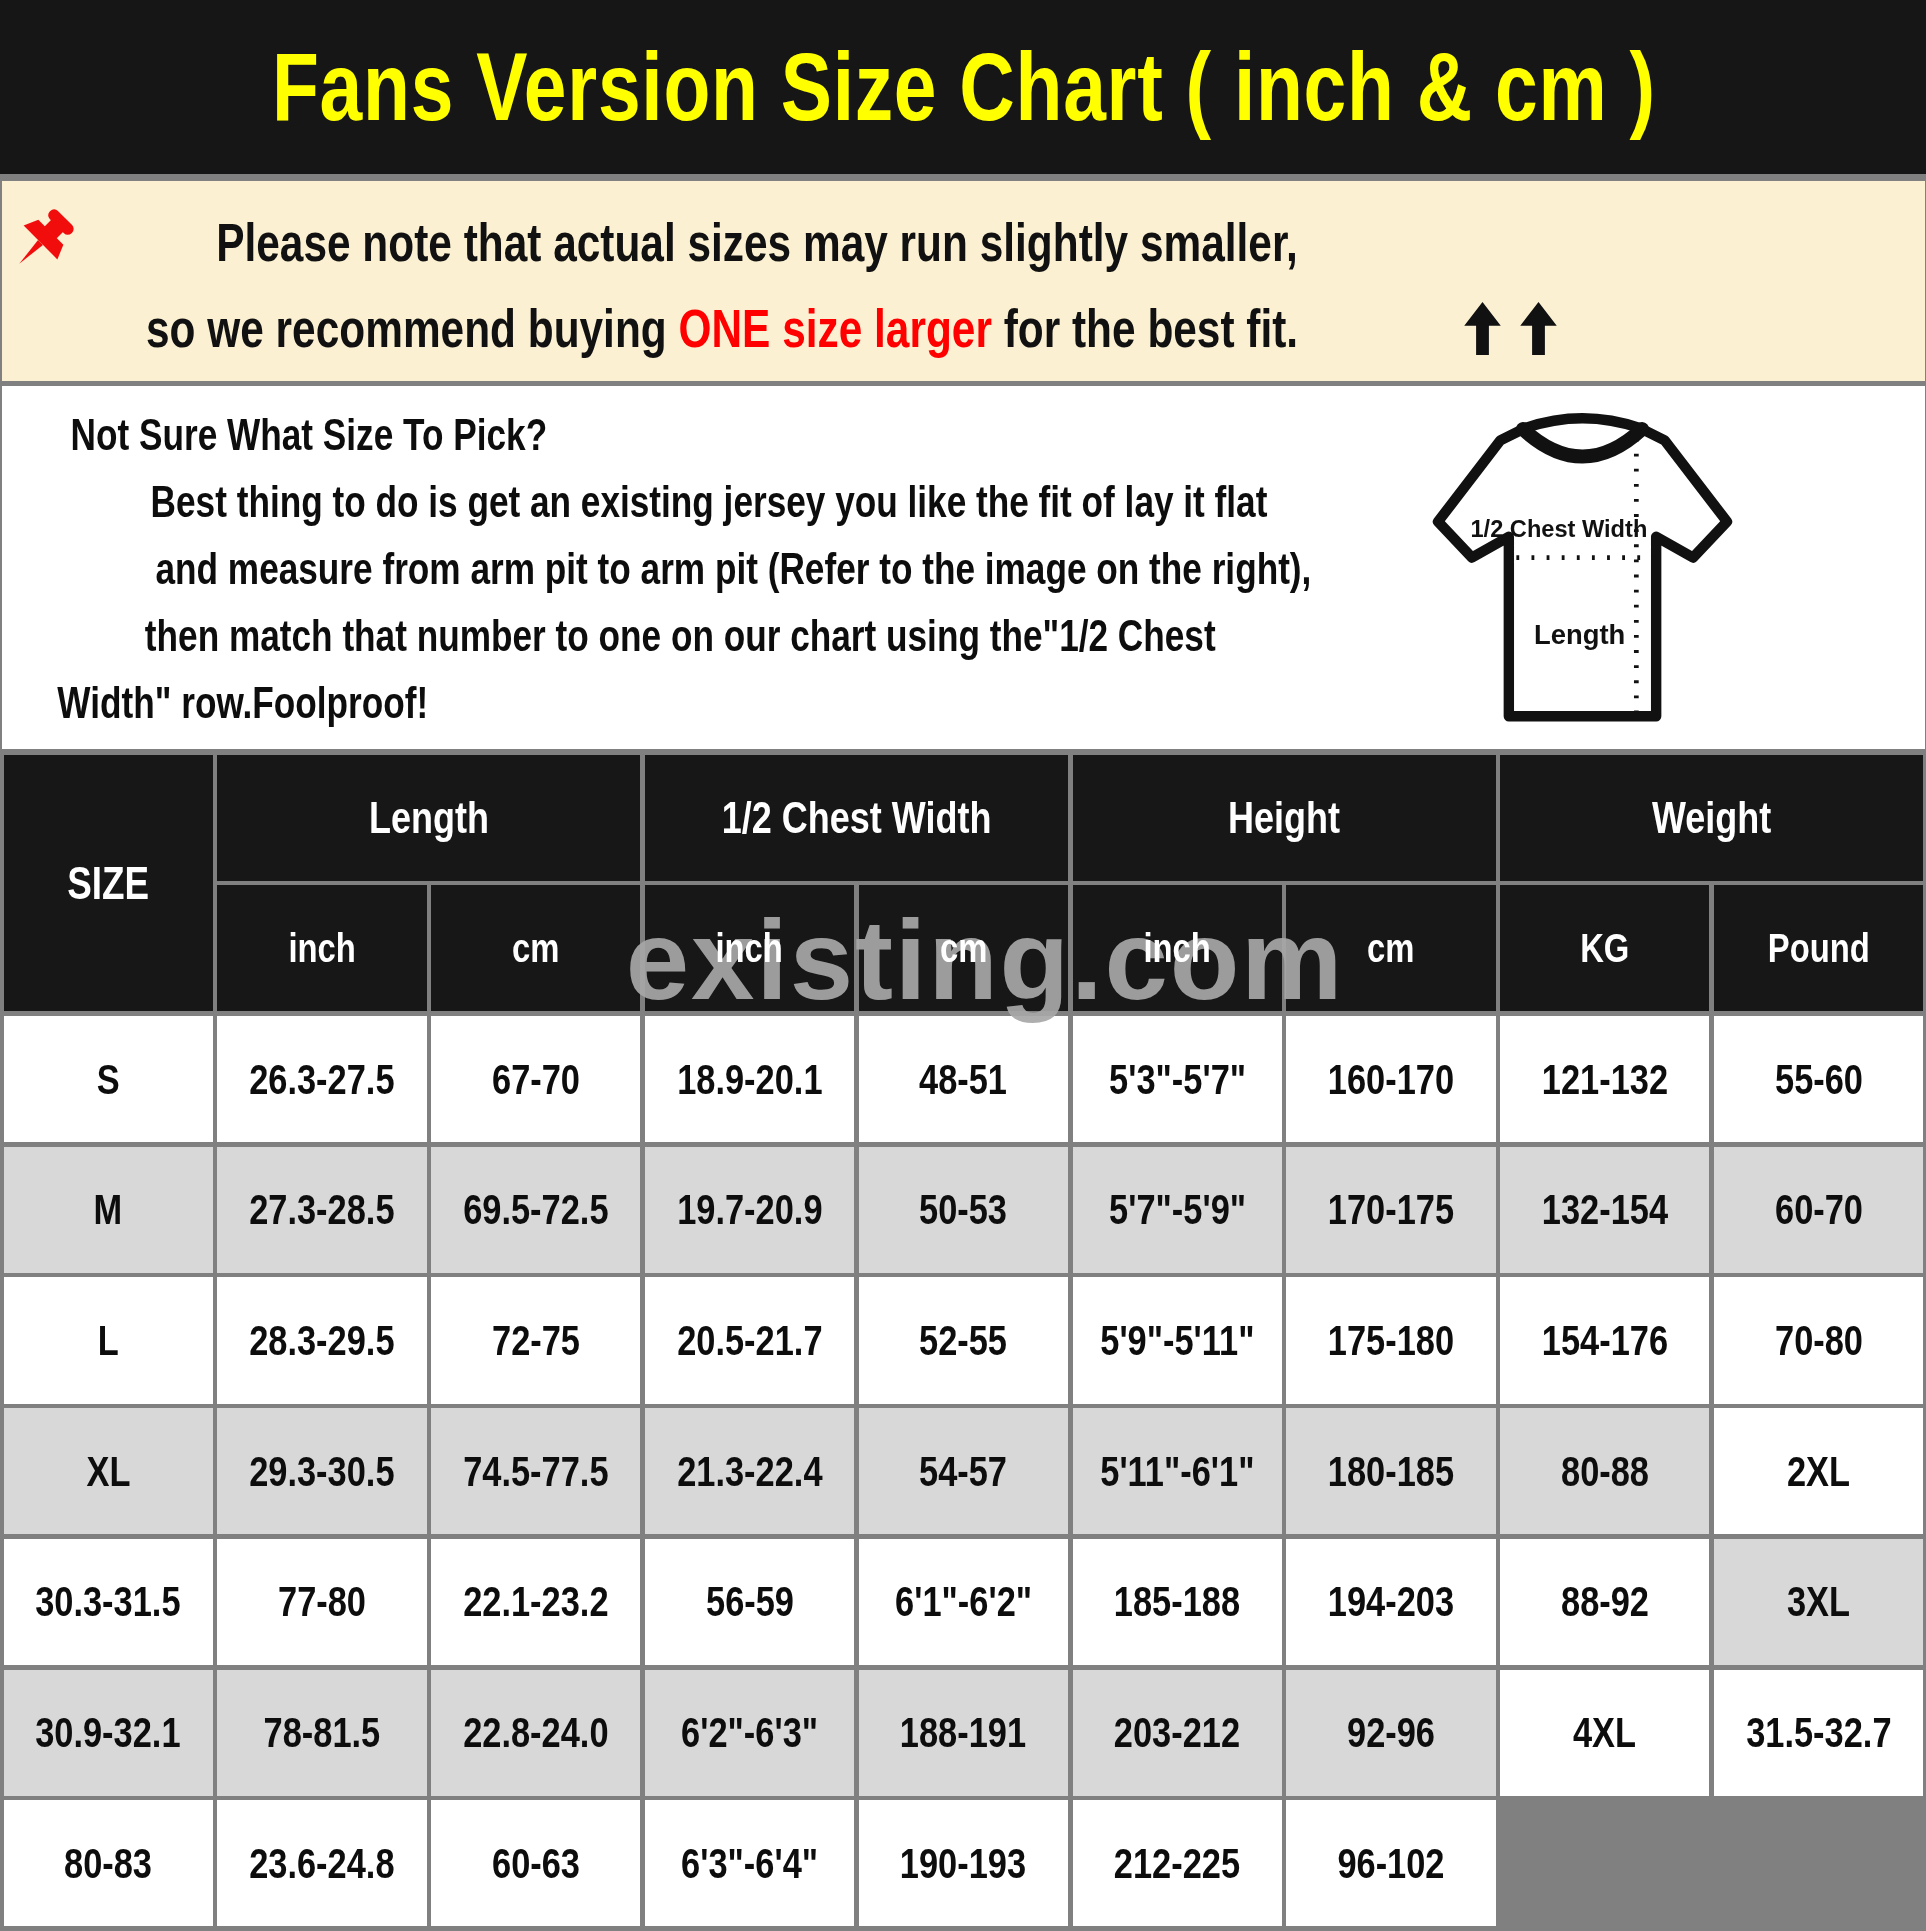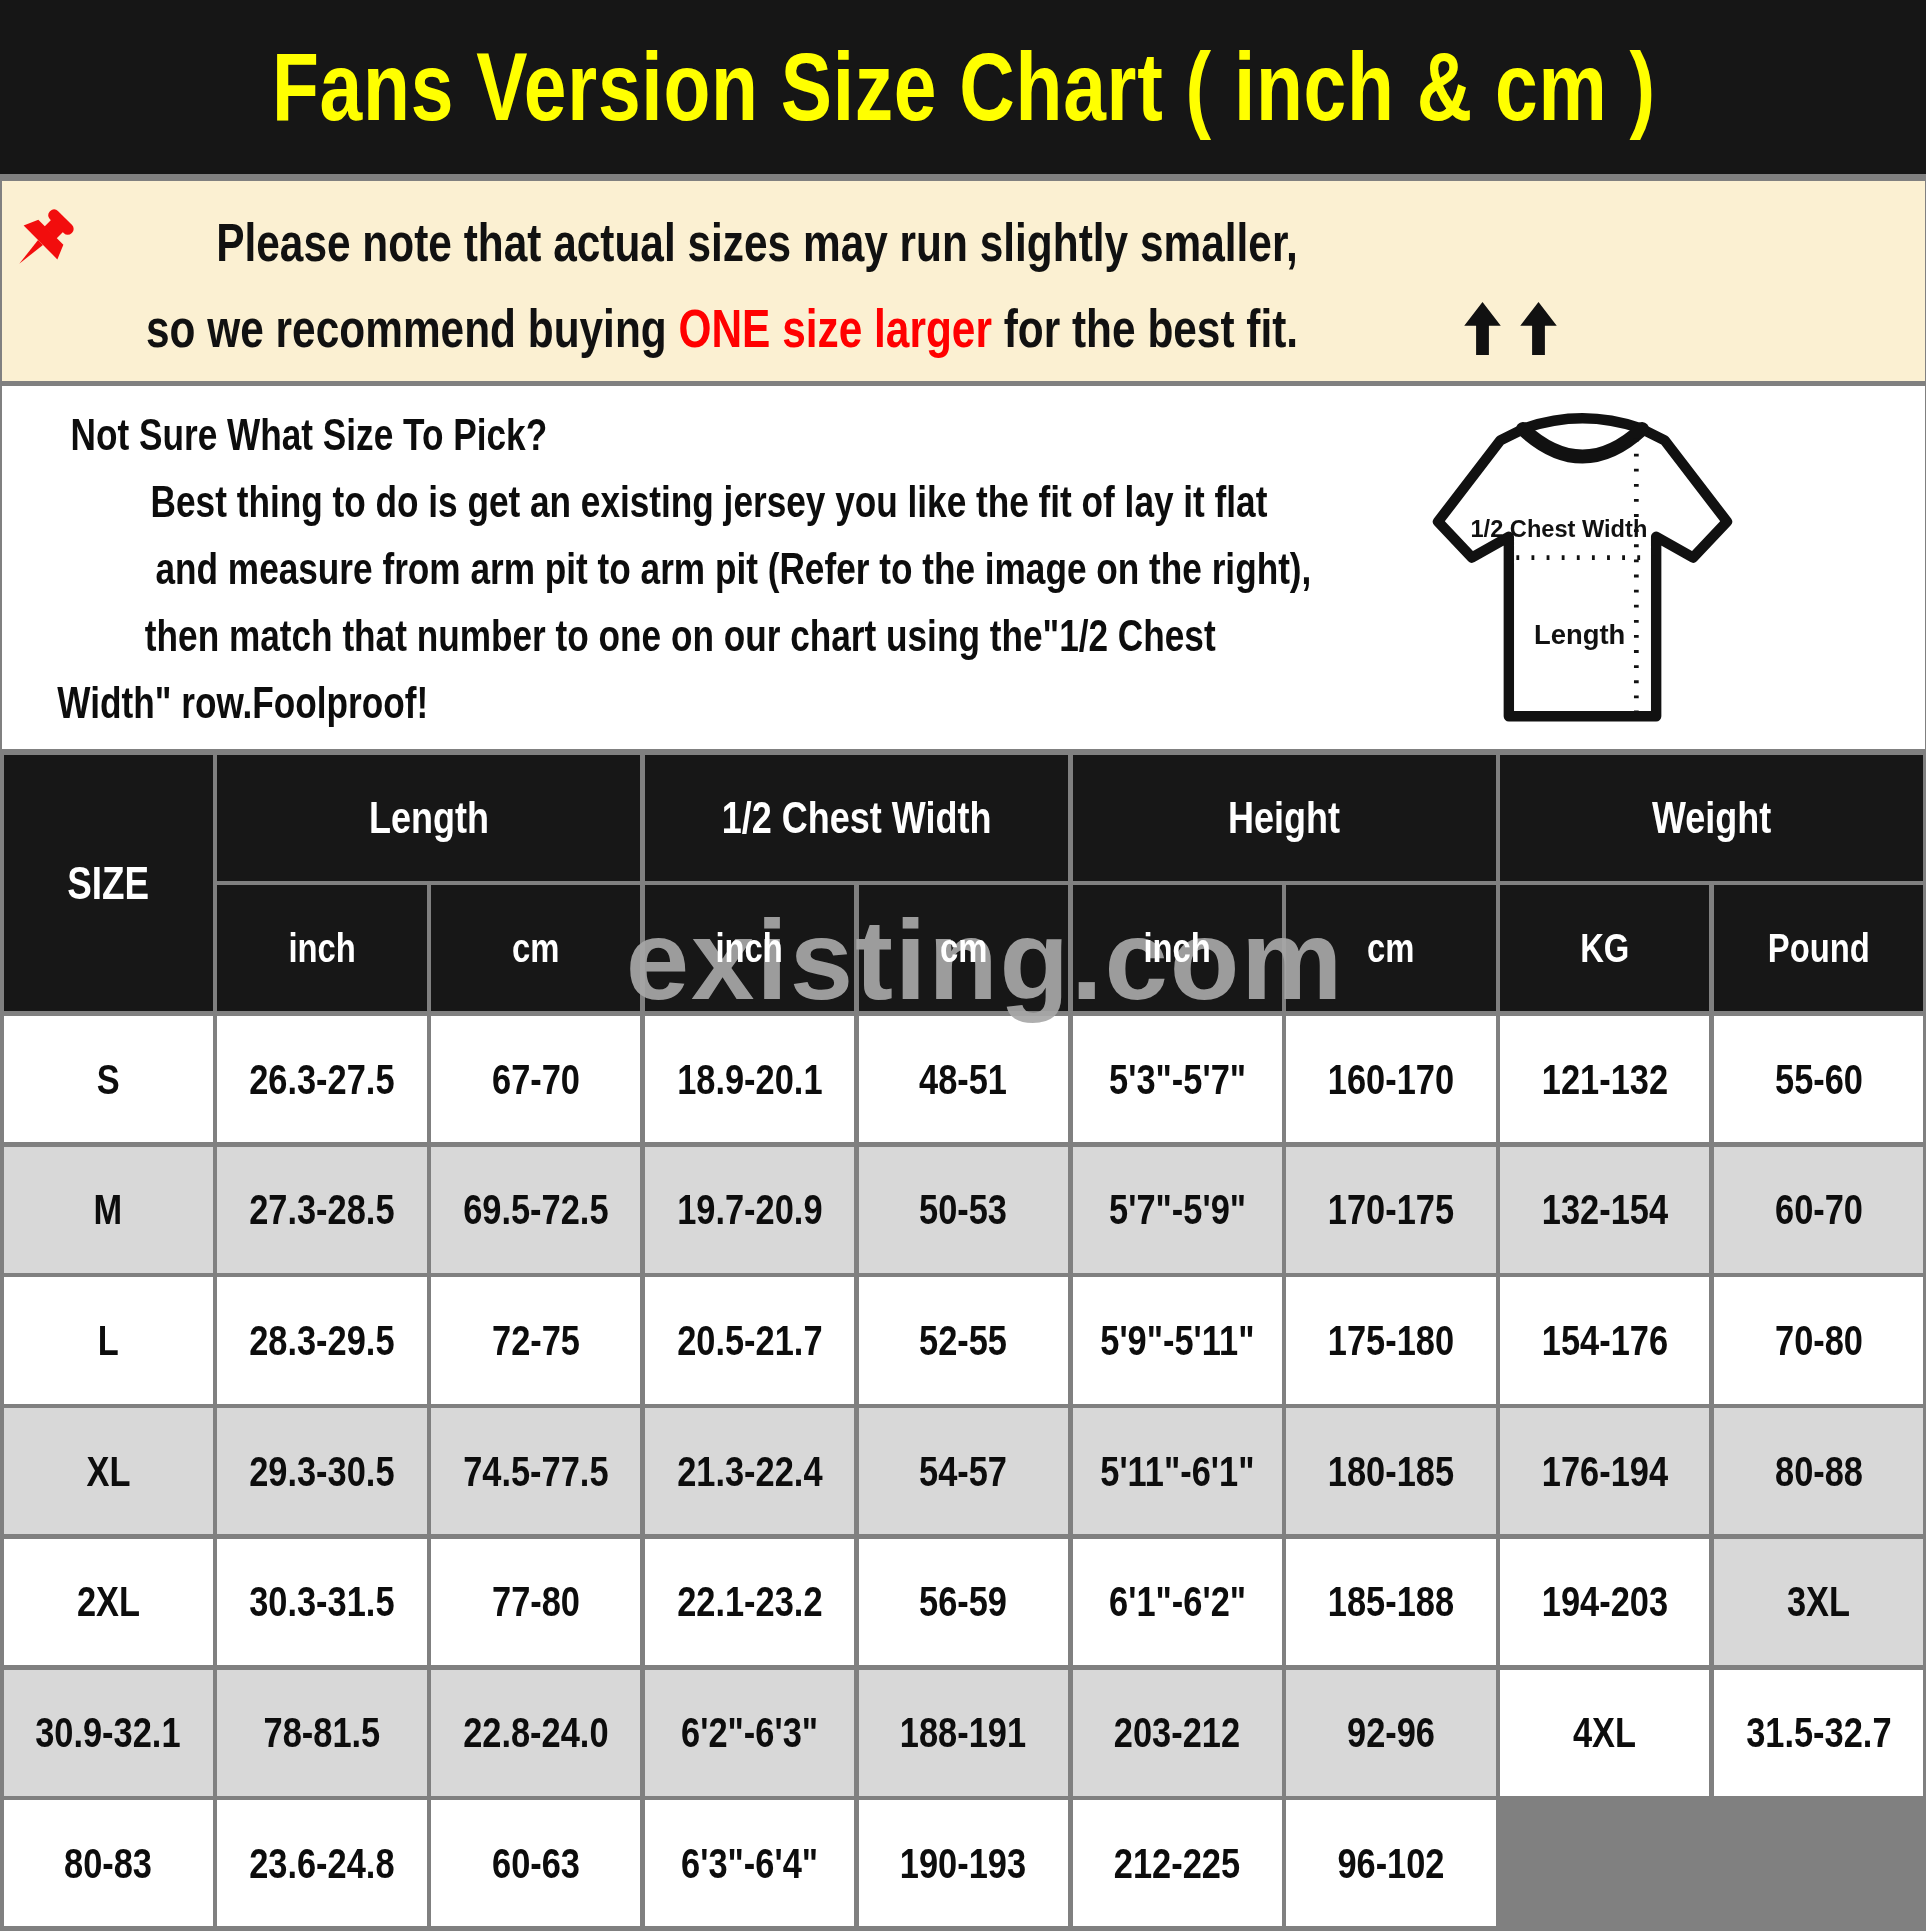--- a/index.html
+++ b/index.html
@@ -276,23 +276,20 @@
       <div class="cell dcell c-gray">
           <span class="cond">54-57</span>
         </div>
       <div class="cell dcell c-gray">
           <span class="cond">5'11"-6'1"</span>
         </div>
       <div class="cell dcell c-gray">
           <span class="cond">180-185</span>
         </div>
       <div class="cell dcell c-gray">
-          <span class="cond">176-194</span>
-        </div>
-      <div class="cell dcell c-gray">
           <span class="cond">80-88</span>
         </div>
 
       <div class="cell dcell c-white">
           <span class="cond">2XL</span>
         </div>
       <div class="cell dcell c-white">
           <span class="cond">30.3-31.5</span>
         </div>
       <div class="cell dcell c-white">
@@ -306,20 +303,23 @@
         </div>
       <div class="cell dcell c-white">
           <span class="cond">6'1"-6'2"</span>
         </div>
       <div class="cell dcell c-white">
           <span class="cond">185-188</span>
         </div>
       <div class="cell dcell c-white">
           <span class="cond">194-203</span>
         </div>
+      <div class="cell dcell c-white">
+          <span class="cond">88-92</span>
+        </div>
 
       <div class="cell dcell c-gray">
           <span class="cond">3XL</span>
         </div>
       <div class="cell dcell c-gray">
           <span class="cond">30.9-32.1</span>
         </div>
       <div class="cell dcell c-gray">
           <span class="cond">78-81.5</span>
         </div>

